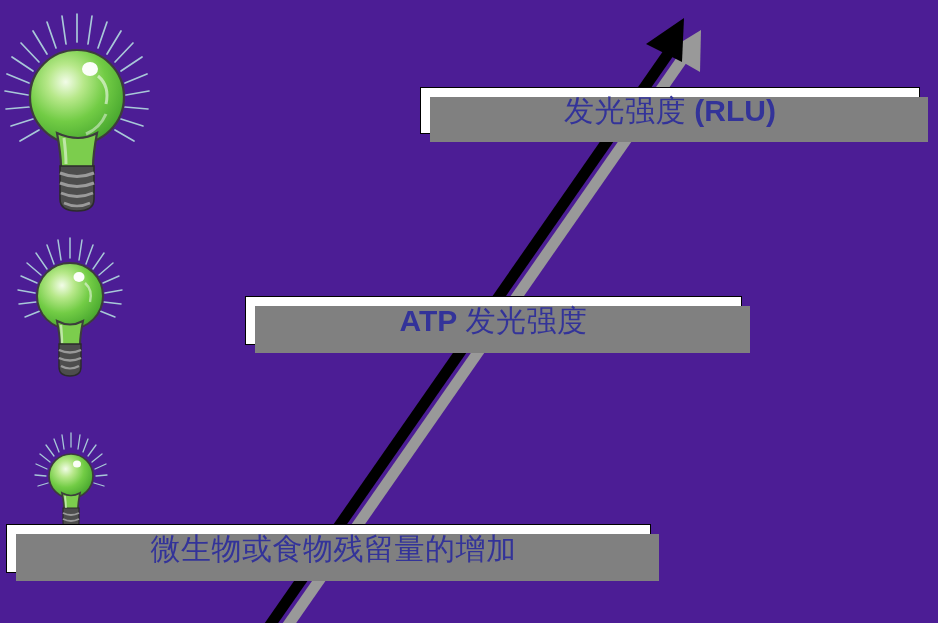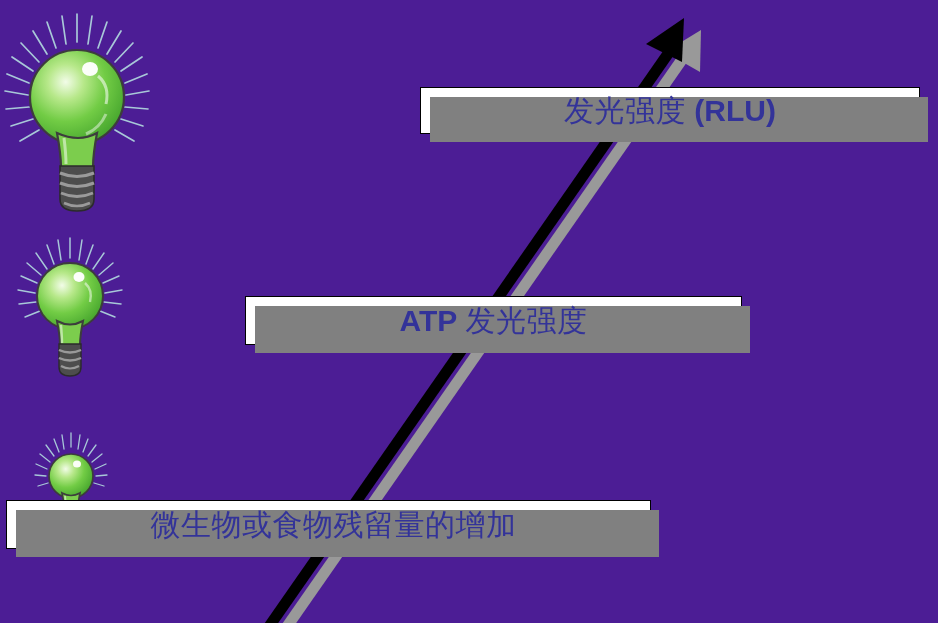--- a/index.html
+++ b/index.html
@@ -63,21 +63,21 @@
     letter-spacing: 0.5px;
   }
   .latin {
     font-family: "Liberation Sans", "DejaVu Sans", sans-serif;
     font-weight: bold;
     font-size: 30px;
   }
 
   #box-rlu   { left: 420px; top: 87px;  width: 500px; height: 47px; }
   #box-atp   { left: 245px; top: 296px; width: 497px; height: 49px; }
-  #box-micro { left: 6px;   top: 500px; width: 645px; height: 49px; padding-left: 10px; }
+  #box-micro { left: 6px;   top: 524px; width: 645px; height: 49px; padding-left: 10px; }
 
   #box-rlu .tb-label   { font-size: 29px; }
   #box-atp .tb-label   { font-size: 28px; }
   #box-micro .tb-label { font-size: 29px; }
 
   
   .bulb {
     position: absolute;
     z-index: 3;
   }

